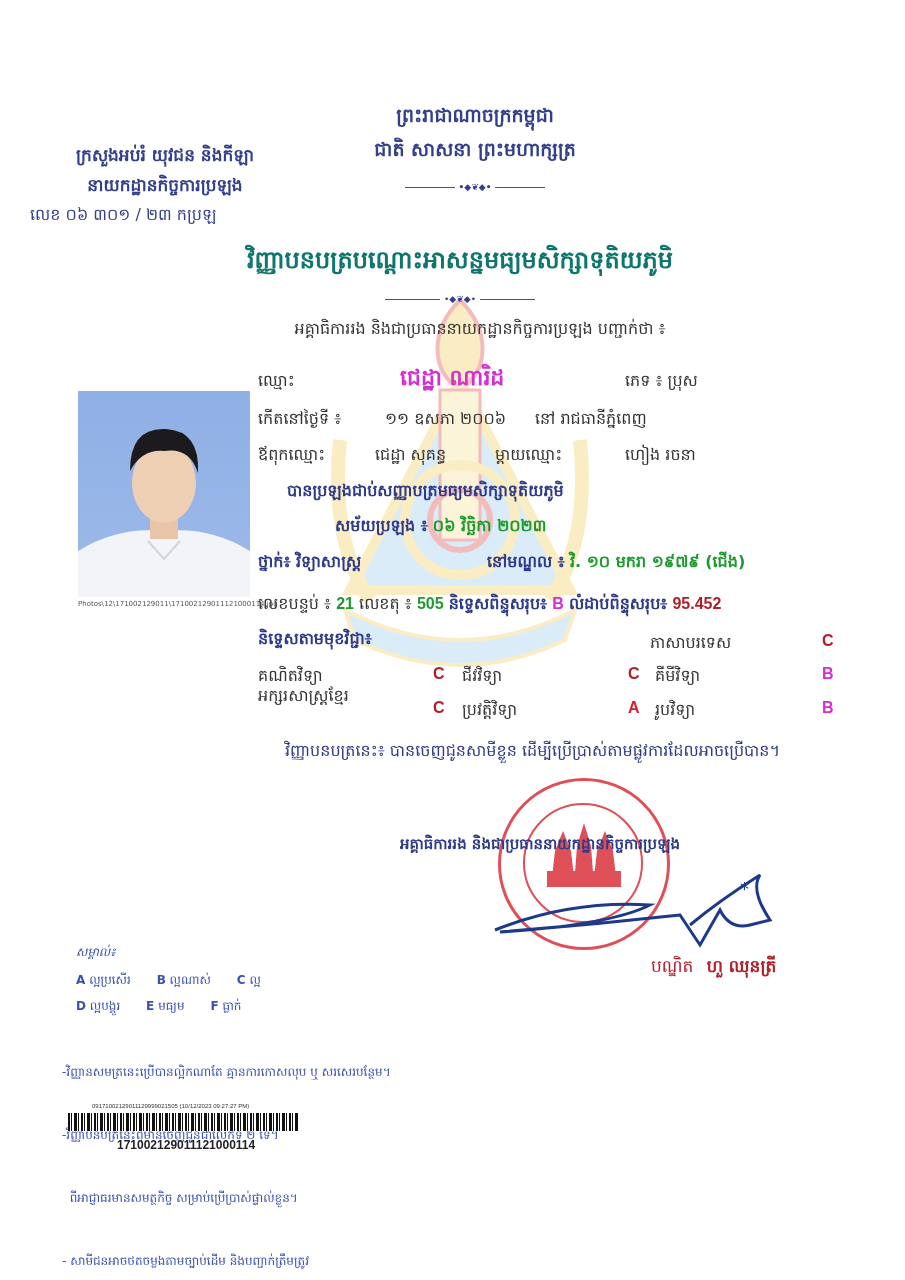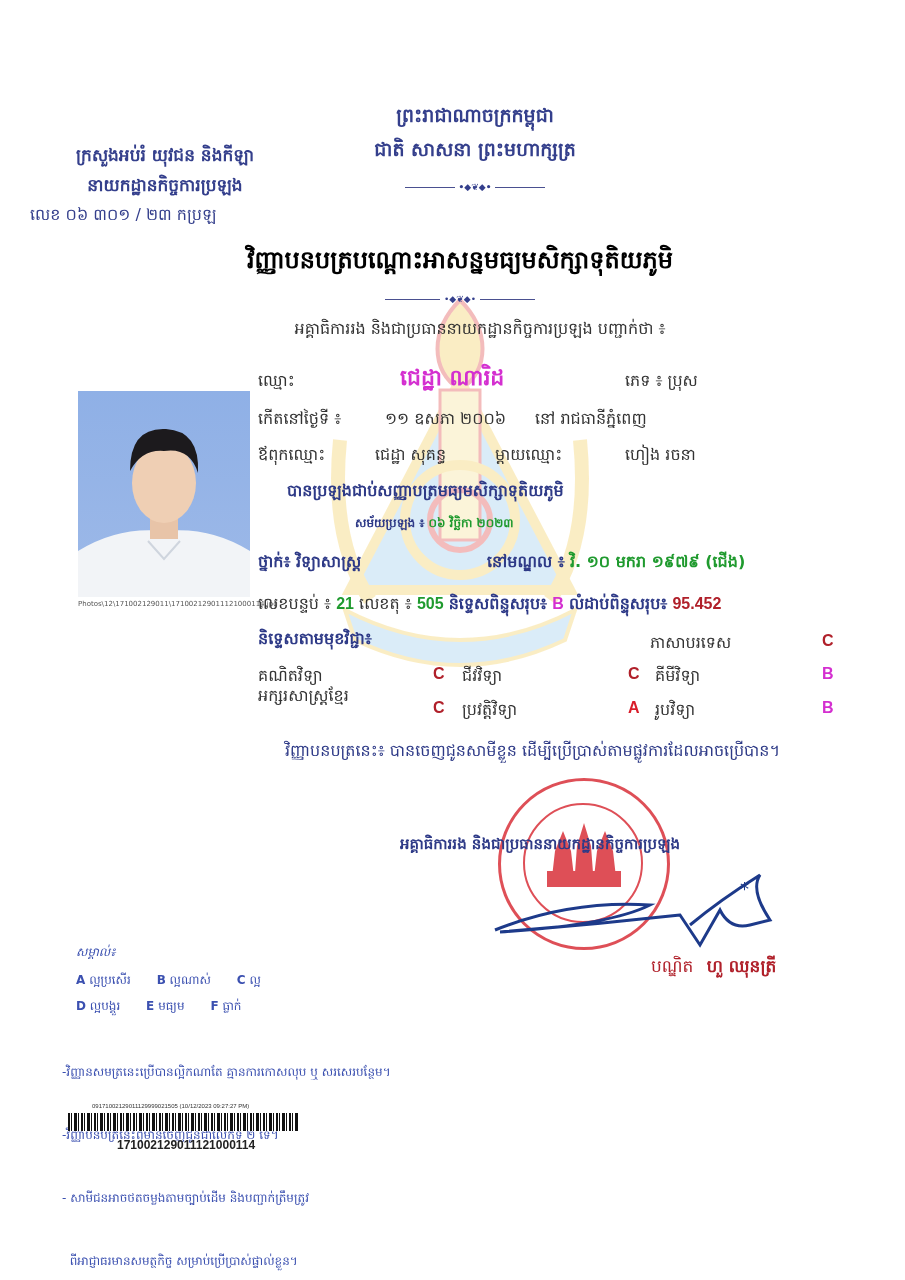--- a/index.html
+++ b/index.html
@@ -4,21 +4,21 @@
 <style>
   html, body { margin:0; padding:0; }
   body { width:905px; height:1280px; background:#ffffff; position:relative; overflow:hidden;
          font-family:"DejaVu Sans", sans-serif; color:#2a2a4a; }
   .abs { position:absolute; }
   .hdr-left { left:30px; top:140px; width:270px; text-align:center; font-size:17px; line-height:30px; font-weight:bold; color:#343f8c; }
   .hdr-left .ref { text-align:left; font-weight:normal; font-size:16px; padding-left:0; }
   .hdr-right { left:330px; top:98px; width:290px; text-align:center; font-size:19px; line-height:34px; font-weight:bold; color:#343f8c; }
   .divider { display:flex; align-items:center; justify-content:center; gap:4px; color:#343f8c; font-size:9px; }
   .divider .line { height:1px; background:#4a5090; }
-  .title { left:200px; top:245px; width:520px; text-align:center; font-size:24px; font-weight:bold; color:#000000; }
+  .title { left:200px; top:245px; width:520px; text-align:center; font-size:24px; font-weight:bold; color:#0f766e; }
   .intro { left:240px; top:318px; width:480px; text-align:center; font-size:16px; color:#333; }
   .watermark { left:330px; top:290px; width:260px; height:380px; opacity:0.32; }
   .photo { left:78px; top:391px; width:172px; height:206px; background:linear-gradient(#8fb0e6,#9db9e8); overflow:hidden; }
   .photo-cap { left:78px; top:600px; font-size:7px; color:#555; }
   .row { font-size:16px; color:#333; }
   .green { color:#1f9a2e; font-weight:bold; }
   .magenta { color:#d42fd0; font-weight:bold; }
   .red { color:#b0202a; font-weight:bold; }
   .blue { color:#2e3a87; font-weight:bold; }
   .grade { font-family:"Liberation Sans", sans-serif; font-weight:bold; font-size:16px; }
@@ -89,21 +89,21 @@
   <span>នៅ</span> <span>រាជធានីភ្នំពេញ</span>
 </div>
 
 <div class="abs row" style="left:258px; top:444px;">ឪពុកឈ្មោះ</div>
 <div class="abs row" style="left:375px; top:444px;">ជេដ្ឋា សុគន្ធ</div>
 <div class="abs row" style="left:495px; top:444px;">ម្ដាយឈ្មោះ</div>
 <div class="abs row" style="left:625px; top:444px;">ហៀង រចនា</div>
 
 <div class="abs blue" style="left:287px; top:480px; font-size:16px;">បានប្រឡងជាប់សញ្ញាបត្រមធ្យមសិក្សាទុតិយភូមិ</div>
 
-<div class="abs" style="left:355px; top:515px; font-size:12px;">
+<div class="abs" style="left:335px; top:515px; font-size:16px;">
   <span class="blue">សម័យប្រឡង ៖</span>
   <span class="green">០៦ វិច្ឆិកា ២០២៣</span>
 </div>
 
 <div class="abs blue" style="left:258px; top:551px; font-size:16px;text-align:right;">
   <span>ថ្នាក់៖</span> <span>វិទ្យាសាស្ត្រ</span>
 </div>
 <div class="abs" style="left:487px; top:551px; font-size:16px;">
   <span class="blue">នៅមណ្ឌល ៖</span>
   <span class="green">វិ. ១០ មករា ១៩៧៩ (ជើង)</span>
@@ -170,19 +170,19 @@
   <b style="margin-left:22px">C</b> <span>ល្អ</span>
 </div>
 <div class="abs note" style="left:76px; top:998px;">
   <b>D</b> <span>ល្អបង្គួរ</span>
   <b style="margin-left:22px">E</b> <span>មធ្យម</span>
   <b style="margin-left:22px">F</b> <span>ធ្លាក់</span>
 </div>
 <div class="abs note" style="left:62px; top:1020px; line-height:21px; white-space:pre;">
   <div>-វិញ្ញានសមត្រនេះប្រើបានល្អិកណាតែ គ្មានការកោសលុប ឬ សរសេរបន្ថែម។</div>
   <div>-វិញ្ញាបនបត្រនេះពុំមានចេញជូនជាលើកទី ២ ទេ។</div>
+  <div>  ពីអាជ្ញាធរមានសមត្ថកិច្ច សម្រាប់ប្រើប្រាស់ផ្ទាល់ខ្លួន។</div>
   <div>- សាមីជនអាចថតចម្លងតាមច្បាប់ដើម និងបញ្ជាក់ត្រឹមត្រូវ</div>
-  <div>  ពីអាជ្ញាធរមានសមត្ថកិច្ច សម្រាប់ប្រើប្រាស់ផ្ទាល់ខ្លួន។</div>
 </div>
 
 <div class="abs" style="left:92px; top:1103px; font-size:6px; color:#333; font-family:'Liberation Sans', sans-serif;">09171002129011129999021505 (10/12/2023 09:27:27 PM)</div>
 <div class="abs barcode"></div>
 <div class="abs" style="left:117px; top:1138px; font-size:12px; font-weight:bold; color:#222; font-family:'Liberation Sans', sans-serif;">171002129011121000114</div>
 
 </body></html>

